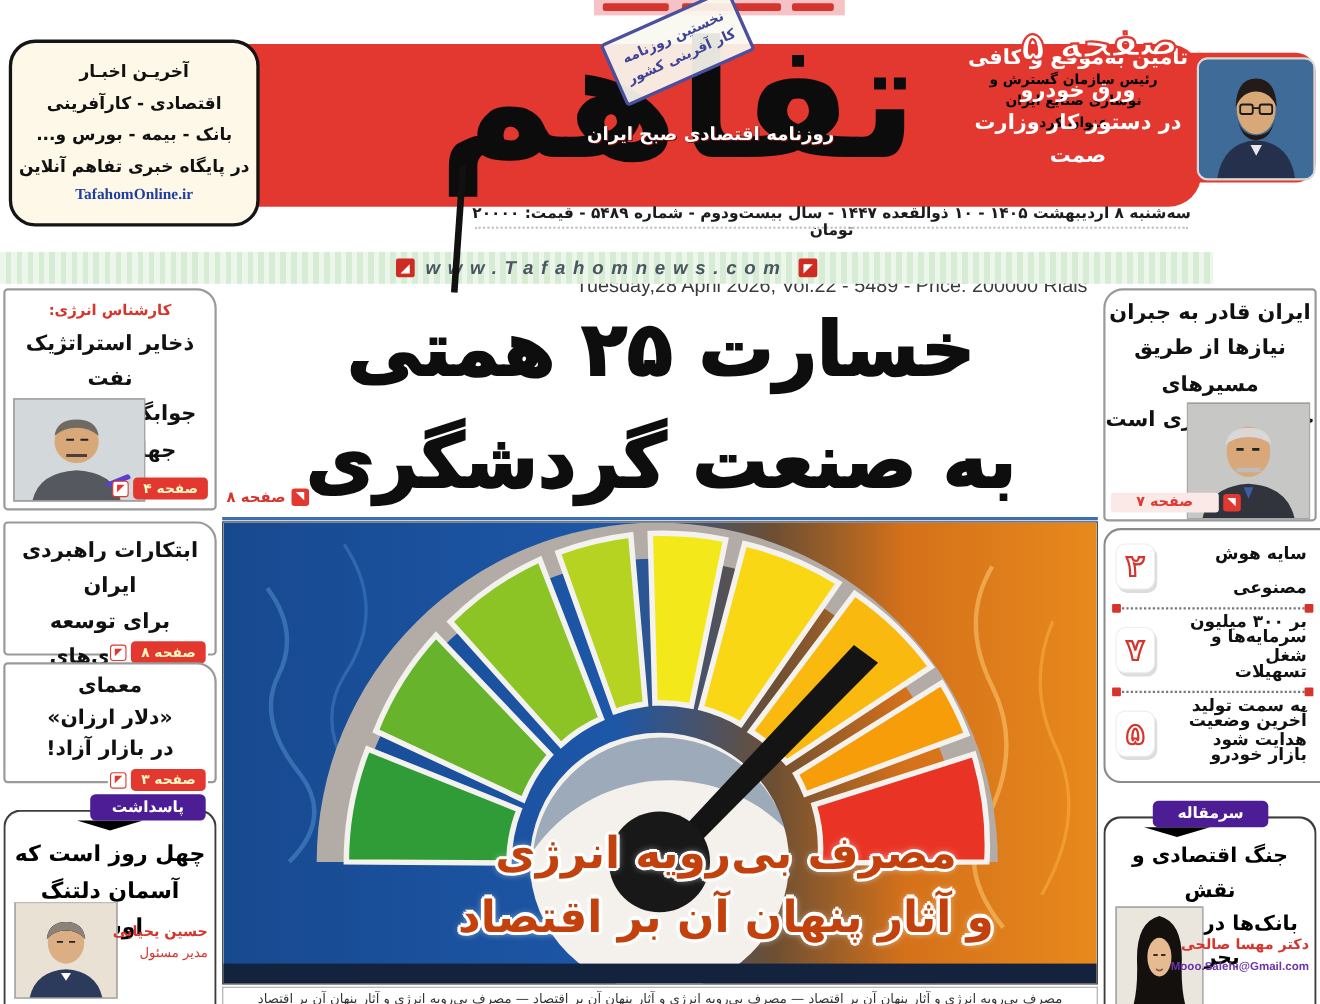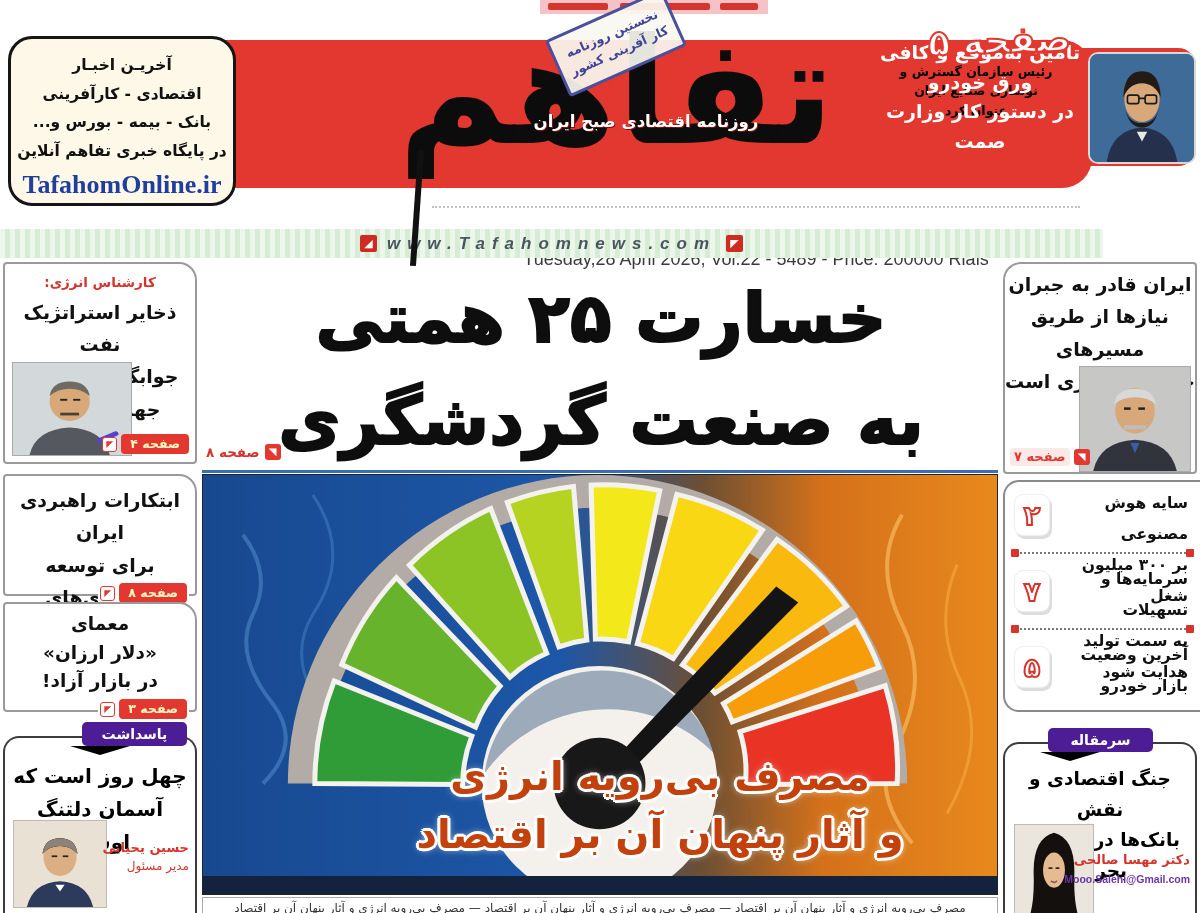--- a/index.html
+++ b/index.html
@@ -8,21 +8,21 @@
   .rtl { direction:rtl; }
   .pre { white-space:pre-line; }
 
   
   .print-strip { position:absolute; left:540px; top:0; width:228px; height:14px; background:#f5c3c5; }
   .print-strip .dash { position:absolute; top:3px; height:7px; background:#d5352c; border-radius:2px; }
   .banner { position:absolute; left:10px; top:40px; width:1082px; height:148px; background:#e2382f; border-radius:30px; }
   .promo-box { position:absolute; left:8px; top:36px; width:228px; height:170px; background:#fdf8e7;
                border:3px solid #151515; border-radius:24px; z-index:5; text-align:center; padding-top:12px; }
   .promo-lines { font-size:15.5px; font-weight:bold; color:#111; line-height:1.85; }
-  .promo-url { margin-top:4px; font-size:26px; font-weight:bold; color:#1f3e9e; font-family:"Liberation Serif", serif; }
+  .promo-url { margin-top:4px; font-size:14px; font-weight:bold; color:#1f3e9e; font-family:"Liberation Serif", serif; }
   .logo { position:absolute; left:398px; top:-34px; width:392px; height:252px; z-index:4;
           font-size:148px; font-weight:bold; color:#0c0c0c; text-align:center; line-height:252px; letter-spacing:-6px; }
   .logo-descender { position:absolute; left:414px; top:150px; width:6px; height:116px; background:#111; transform:rotate(4deg); z-index:4; }
   .stamp { position:absolute; left:552px; top:12px; width:128px; height:62px; z-index:6; transform:rotate(-24deg);
            border:3px solid #4a4f9e; border-radius:4px; background:rgba(250,248,240,.92); color:#3f4497;
            font-size:12.5px; font-weight:bold; text-align:center; display:flex; align-items:center; justify-content:center; line-height:1.5; }
   .tagline { position:absolute; left:505px; top:112px; width:282px; z-index:5; text-align:center;
              color:#fff; font-size:16.5px; font-weight:bold; text-shadow:1px 1px 0 #7e120c; }
   .page5 { position:absolute; left:928px; top:20px; z-index:6; font-size:36px; font-weight:900; color:#fff;
            -webkit-text-stroke:2px #e2382f; text-shadow:0 0 1px #e2382f; transform:rotate(-2deg); }
@@ -45,21 +45,21 @@
 
   
   .nbox { position:absolute; background:#fff; border:2px solid #9a9a9a; }
   .kicker { color:#d6342c; font-size:13.5px; font-weight:bold; text-align:center; margin-top:9px; line-height:1.4; }
   .ntitle { color:#111; font-size:19px; font-weight:800; text-align:center; line-height:1.7; margin-top:4px; }
   .badge { position:absolute; display:flex; align-items:center; gap:4px; }
   .badge .txt { background:#e2382f; color:#fef9c3; font-size:12.5px; font-weight:bold; padding:2px 9px 3px; border-radius:4px; }
   .badge .ic { width:15px; height:15px; background:#fff; border:1.5px solid #e2382f; color:#e2382f; font-size:9px;
                line-height:12px; text-align:center; border-radius:3px; }
   .badge2 { position:absolute; display:flex; align-items:center; gap:4px; }
-  .badge2 .txt { background:#fbe9e7; color:#e2382f; font-size:13px; font-weight:bold; padding:1px 4px 2px; border-radius:3px; }
+  .badge2 .txt { background:#fbe9e7; color:#e2382f; font-size:13px; font-weight:bold; padding:1px 23px 2px; border-radius:3px; }
   .badge2 .ic { width:16px; height:16px; background:#e2382f; color:#fff; font-size:10px; line-height:16px; text-align:center; border-radius:3px; }
   .pref { position:absolute; display:flex; align-items:center; gap:5px; }
   .pref .txt { color:#d6342c; font-size:13.5px; font-weight:bold; }
   .pref .ic { width:16px; height:16px; background:#e2382f; color:#fff; font-size:10px; line-height:16px; text-align:center; border-radius:3px; }
 
   .box-l1 { left:3px; top:262px; width:194px; height:202px; border-radius:4px 18px 4px 4px; }
   .photo-l1 { position:absolute; left:7px; top:98px; width:120px; height:94px; border:1px solid #aaa; }
   .box-l2 { left:3px; top:474px; width:194px; height:122px; border-radius:4px 18px 4px 4px; }
   .box-l3 { left:3px; top:602px; width:194px; height:110px; border-radius:4px 18px 4px 4px; }
 
@@ -154,20 +154,21 @@
       <path d="M32 40 q1 -24 18 -24 q17 0 18 24 q-6 -13 -18 -13 q-12 0 -18 13" fill="#221b17"></path>
       <path d="M33 46 q3 22 17 22 q14 0 17 -22 q-2 18 -17 18 q-15 0 -17 -18" fill="#221b17"></path>
       <rect x="36" y="38" width="11" height="8" rx="2" fill="none" stroke="#1a1a1a" stroke-width="1.6"></rect>
       <rect x="53" y="38" width="11" height="8" rx="2" fill="none" stroke="#1a1a1a" stroke-width="1.6"></rect>
       <line x1="47" y1="41" x2="53" y2="41" stroke="#1a1a1a" stroke-width="1.6"></line>
       <path d="M16 100 q5 -30 34 -32 q29 2 34 32 z" fill="#25304c"></path>
       <path d="M45 72 l5 9 l5 -9 z" fill="#e8e8e8"></path>
     </svg>
   </div>
 
+  <div class="dateline rtl">سه‌شنبه ۸ اردیبهشت ۱۴۰۵ - ۱۰ ذوالقعده ۱۴۴۷ - سال بیست‌ودوم - شماره ۵۴۸۹ - قیمت: ۲۰۰۰۰ تومان</div>
   <div class="dotline"></div>
   <div class="dateline-en">Tuesday,28 April 2026, Vol.22 - 5489 - Price: 200000 Rials</div>
 
   <div class="urlband">
     <span class="sq-icon">◢</span>
     <span class="u">www.Tafahomnews.com</span>
     <span class="sq-icon">◤</span>
   </div>
 
   <div class="nbox box-l1">

